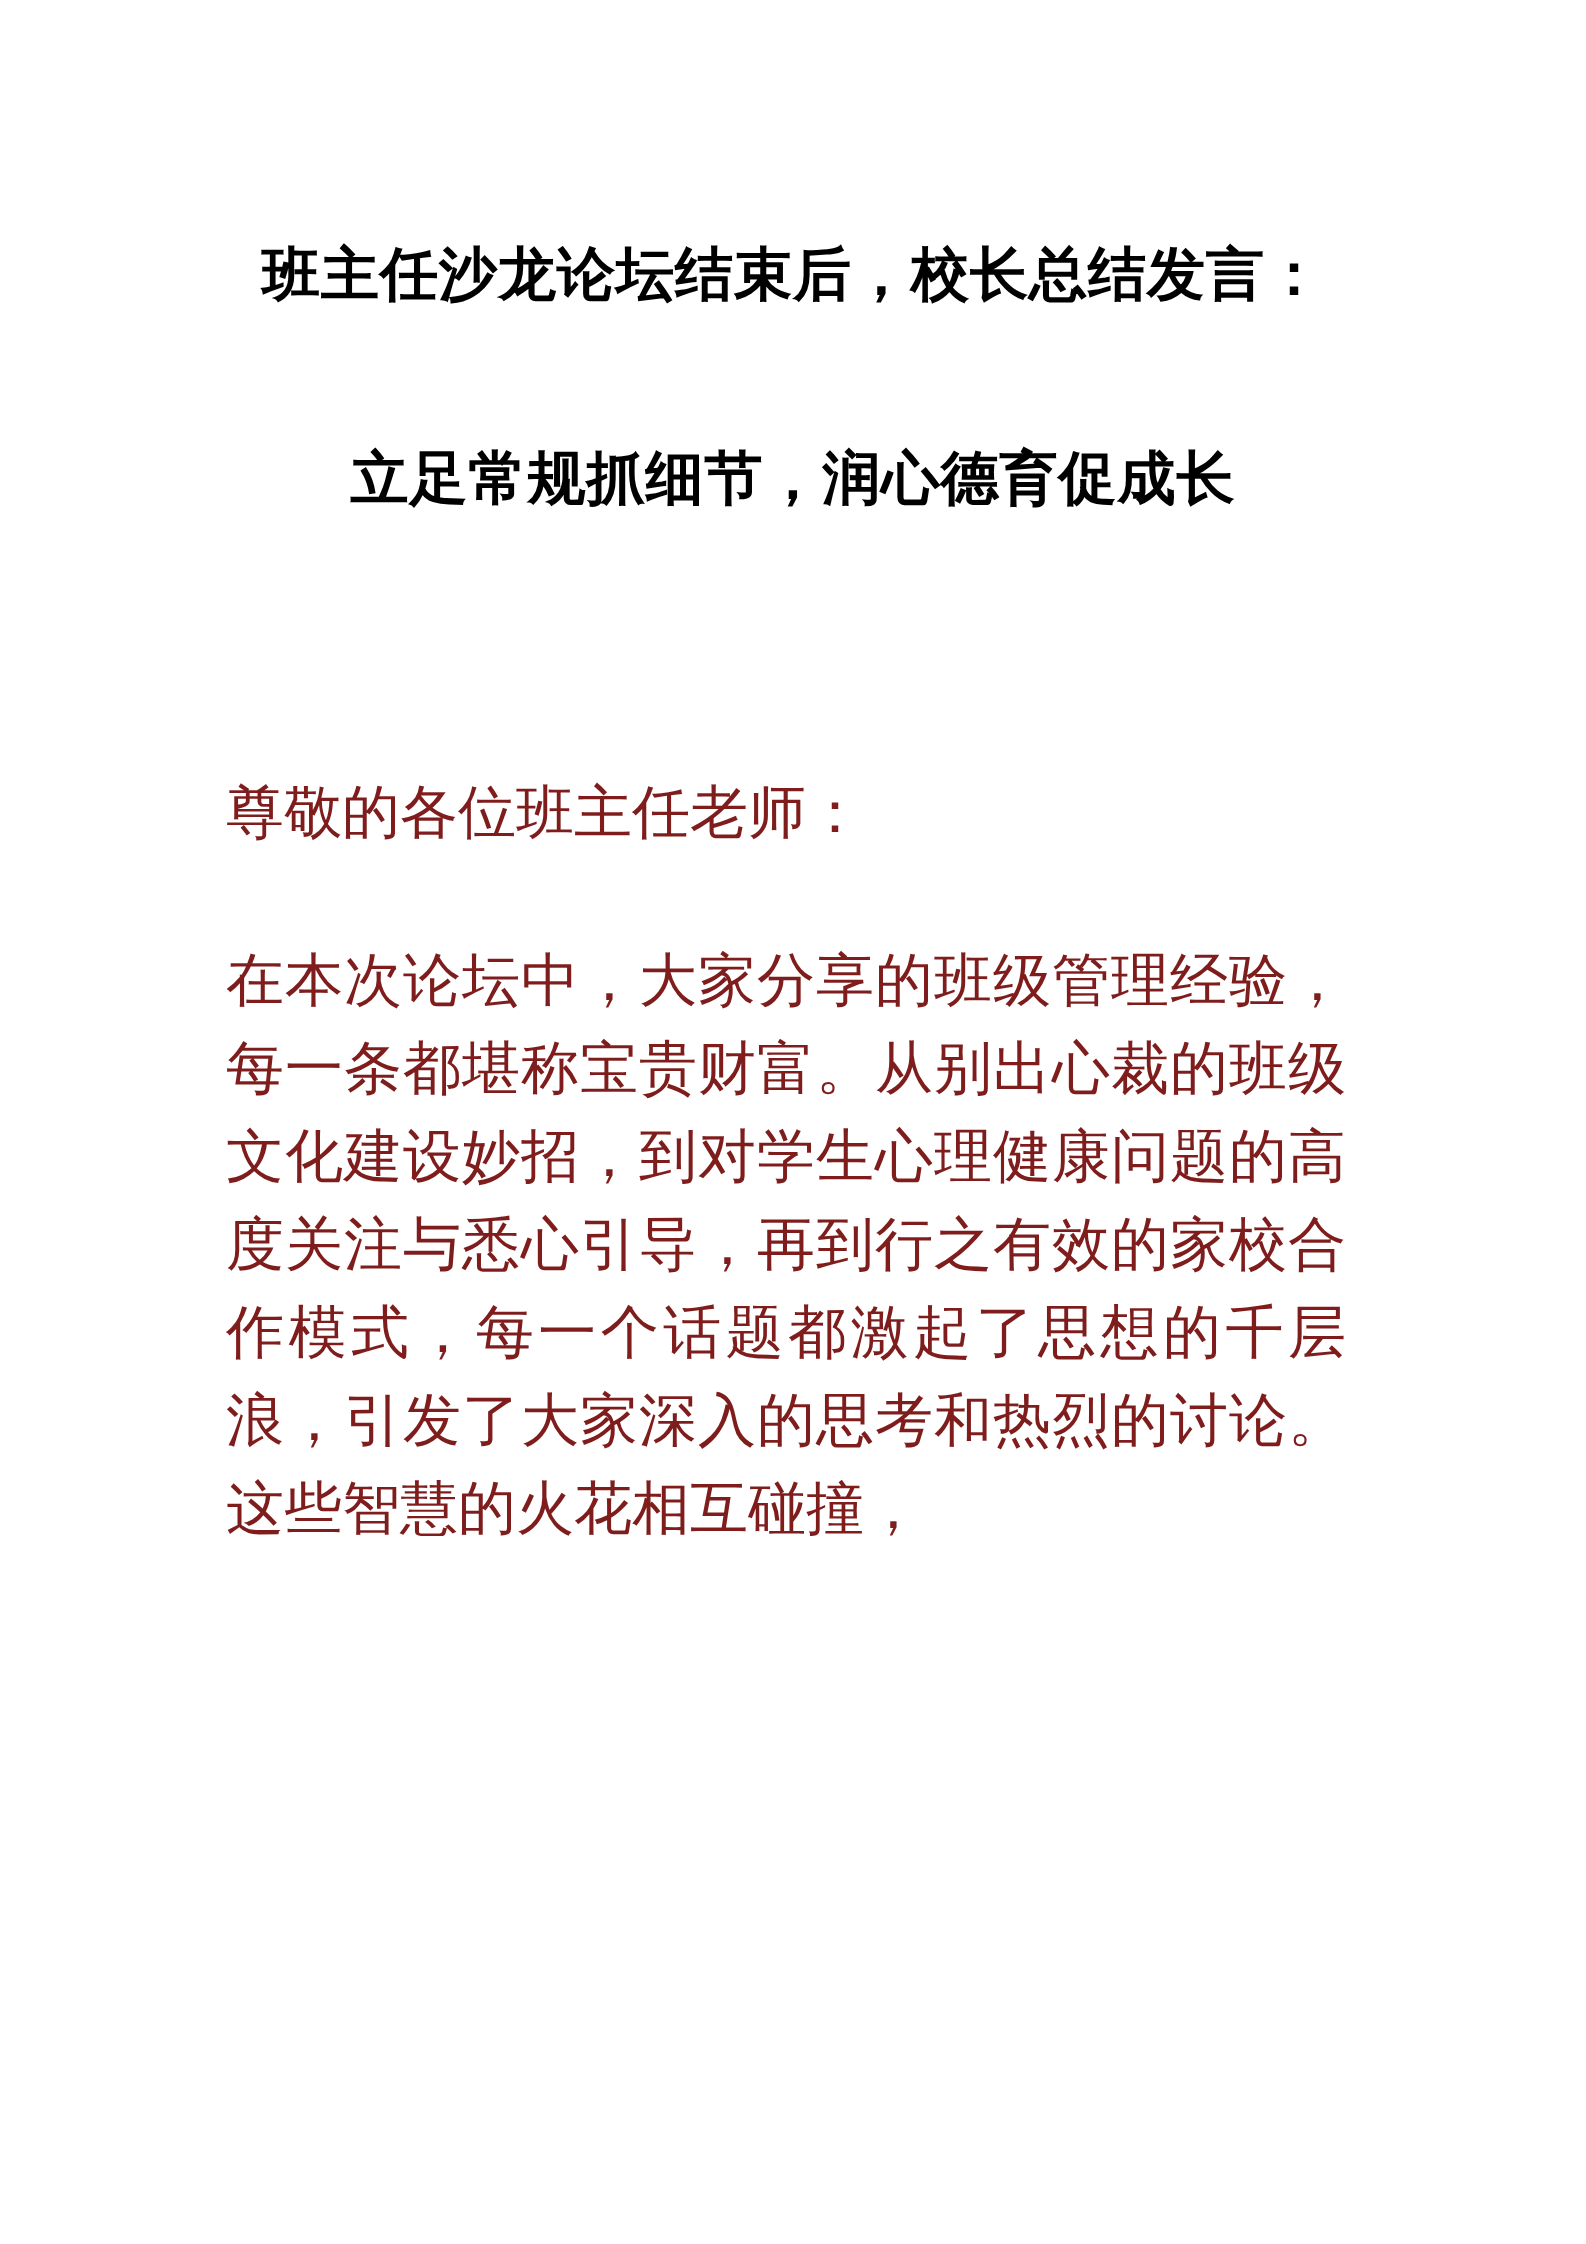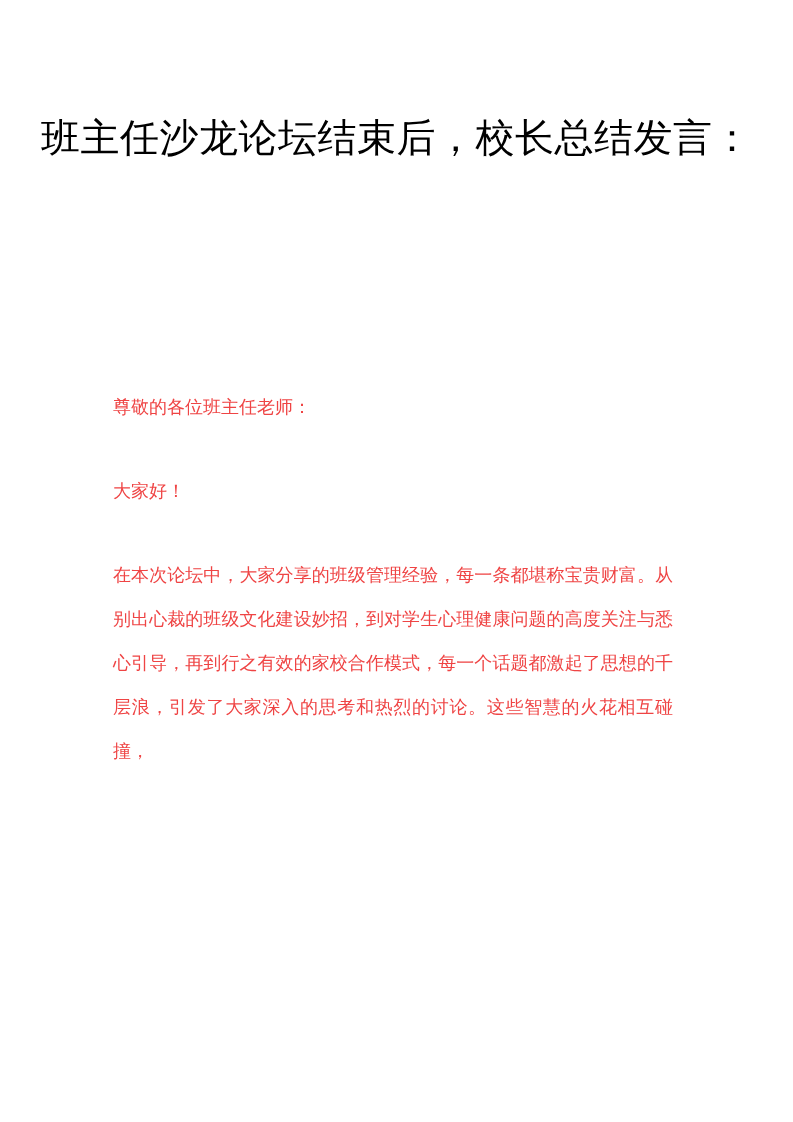--- a/index.html
+++ b/index.html
@@ -27,42 +27,42 @@
   
   .title-block {
     position: absolute;
     left: 0;
     top: 118px;
     width: 793px;
     text-align: center;
   }
   .title-line {
     display: block;
-    font-size: 39px;
-    font-weight: normal;
+    font-size: 29px;
+    font-weight: bold;
     line-height: 40px;
     letter-spacing: 0.5px;
     color: #000000;
     white-space: nowrap;
   }
   .title-line.second {
     margin-top: 62px;
   }
 
   
   .body-block {
     position: absolute;
     left: 113px;
     top: 385px;
     width: 560px;
   }
   .para {
-    font-size: 18px;
+    font-size: 29px;
     line-height: 44px;
-    color: #ef4444;
+    color: #7f1d1d;
     text-align: justify;
     text-justify: inter-ideograph;
     margin: 0 0 40px 0;
     word-break: break-all;
   }
   .para:last-child {
     margin-bottom: 4px;
   }
   .para.salutation,
   .para.greeting {
@@ -70,21 +70,21 @@
     white-space: nowrap;
   }
 </style>
 </head>
 <body>
 
 <div class="page">
 
   <div class="title-block">
     <span class="title-line first">班主任沙龙论坛结束后，校长总结发言：</span>
+    <span class="title-line second">立足常规抓细节，润心德育促成长</span>
   </div>
 
   <div class="body-block">
     <p class="para salutation">尊敬的各位班主任老师：</p>
-    <p class="para greeting">大家好！</p>
     <p class="para">在本次论坛中，大家分享的班级管理经验，每一条都堪称宝贵财富。从别出心裁的班级文化建设妙招，到对学生心理健康问题的高度关注与悉心引导，再到行之有效的家校合作模式，每一个话题都激起了思想的千层浪，引发了大家深入的思考和热烈的讨论。这些智慧的火花相互碰撞，</p>
   </div>
 
 </div>
 
 </body></html>

